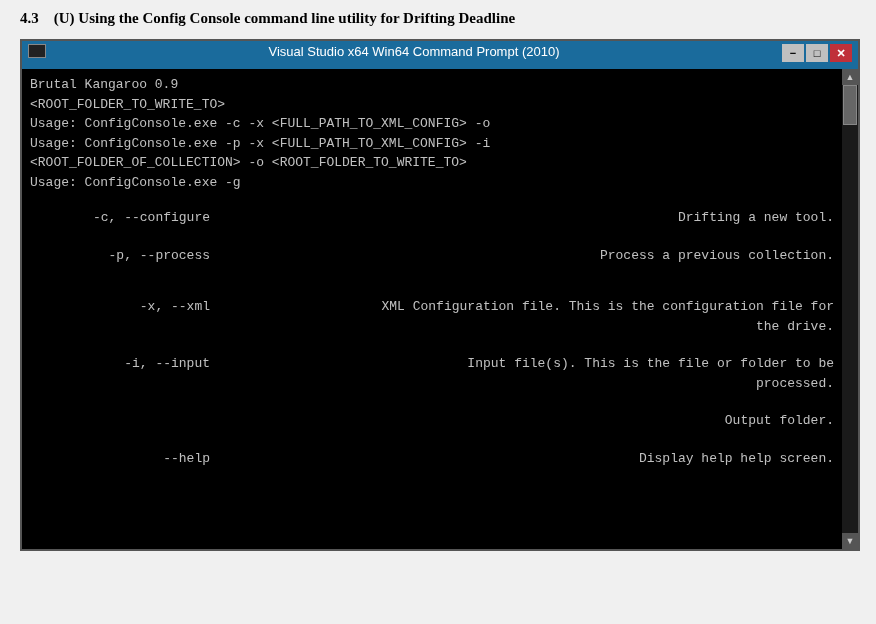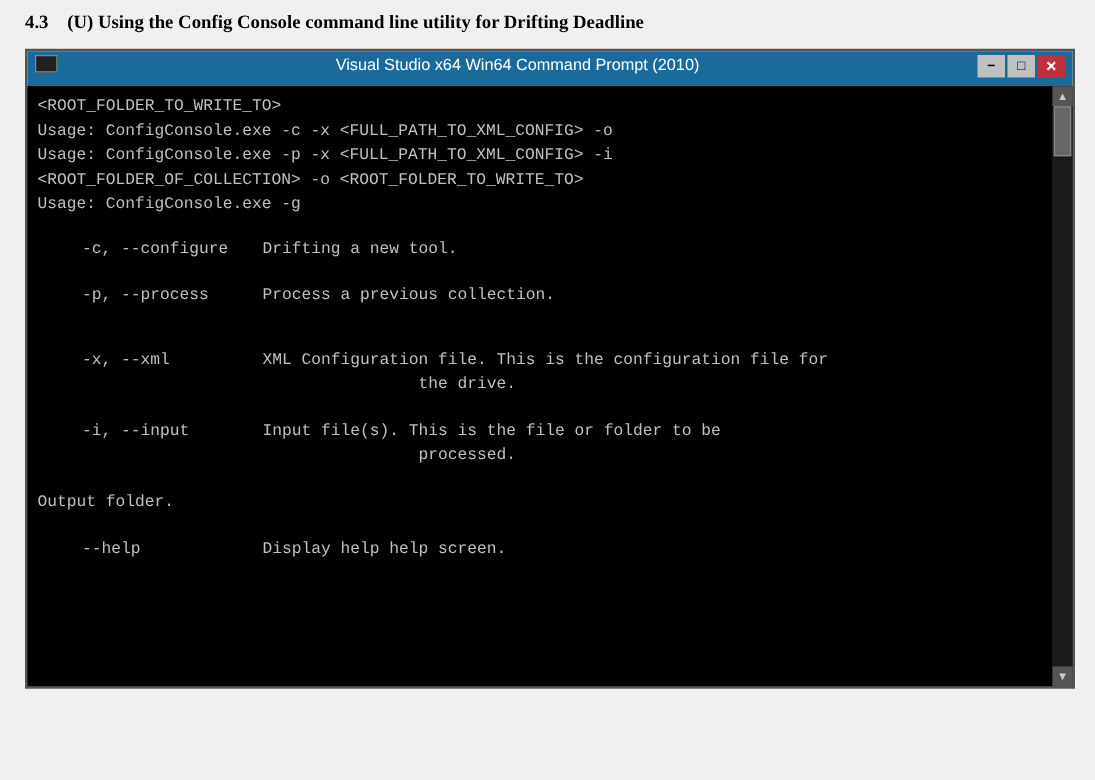--- a/index.html
+++ b/index.html
@@ -99,20 +99,21 @@
       word-break: break-all;
     }
 
     .term-spacer {
       height: 14px;
     }
 
     .term-option-row {
       display: flex;
       margin: 2px 0;
+      text-align: right;
     }
 
     .term-opt-flag {
       width: 180px;
       flex-shrink: 0;
       padding-left: 20px;
       white-space: pre;
     }
 
     .term-opt-desc {
@@ -173,20 +174,21 @@
     <div class="title-bar-buttons">
       <button class="tb-btn tb-btn-min">−</button>
       <button class="tb-btn tb-btn-max">□</button>
       <button class="tb-btn tb-btn-close">✕</button>
     </div>
   </div>
 
   <div class="terminal-wrapper">
     <div class="terminal-content">
 
+      <div class="term-line">Brutal Kangaroo 0.9</div>
       <div class="term-line">&lt;ROOT_FOLDER_TO_WRITE_TO&gt;</div>
       <div class="term-line">Usage: ConfigConsole.exe -c -x &lt;FULL_PATH_TO_XML_CONFIG&gt; -o</div>
       <div class="term-line">Usage: ConfigConsole.exe -p -x &lt;FULL_PATH_TO_XML_CONFIG&gt; -i</div>
       <div class="term-line">&lt;ROOT_FOLDER_OF_COLLECTION&gt; -o &lt;ROOT_FOLDER_TO_WRITE_TO&gt;</div>
       <div class="term-line">Usage: ConfigConsole.exe -g</div>
 
       <div class="term-spacer"></div>
 
       <div class="term-option-row">
         <span class="term-opt-flag">  -c, --configure</span>

